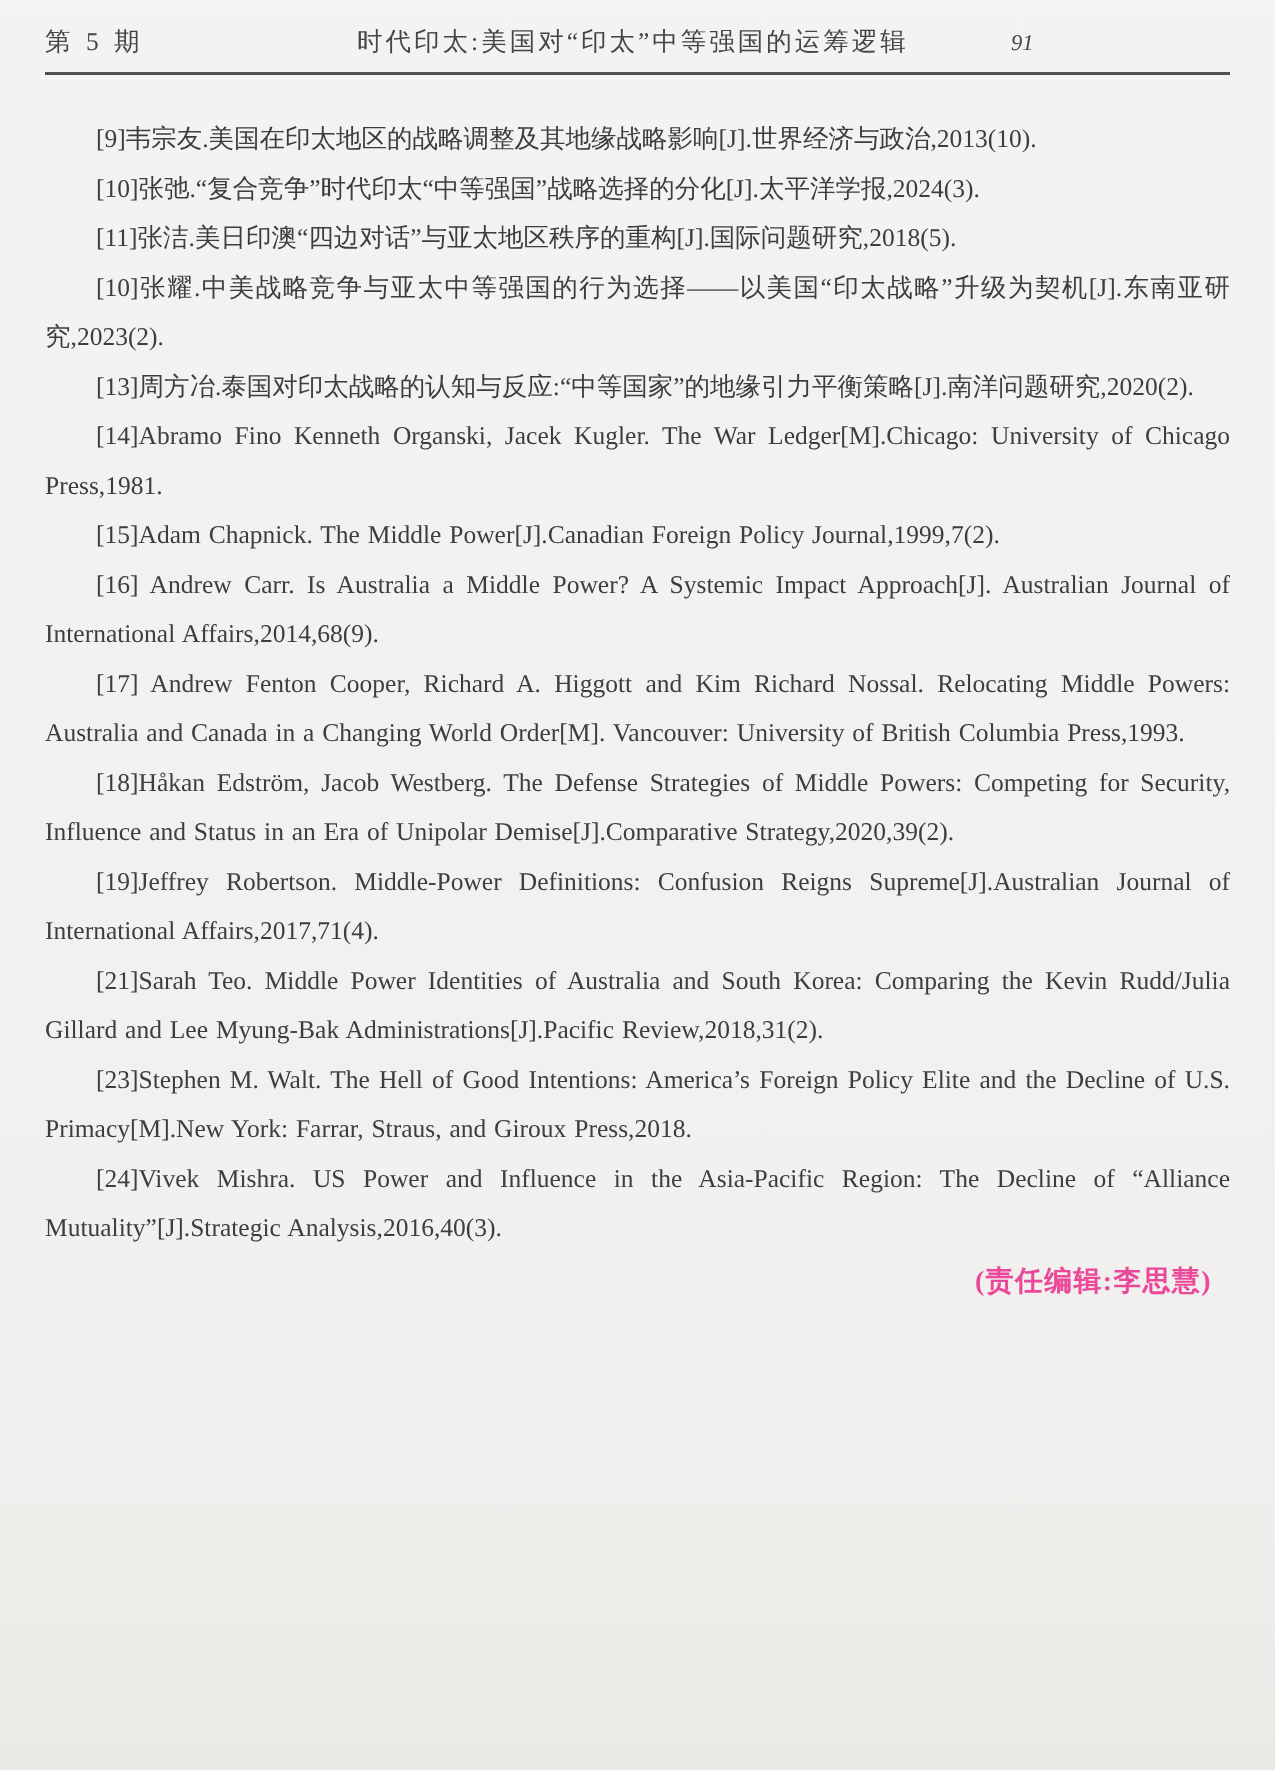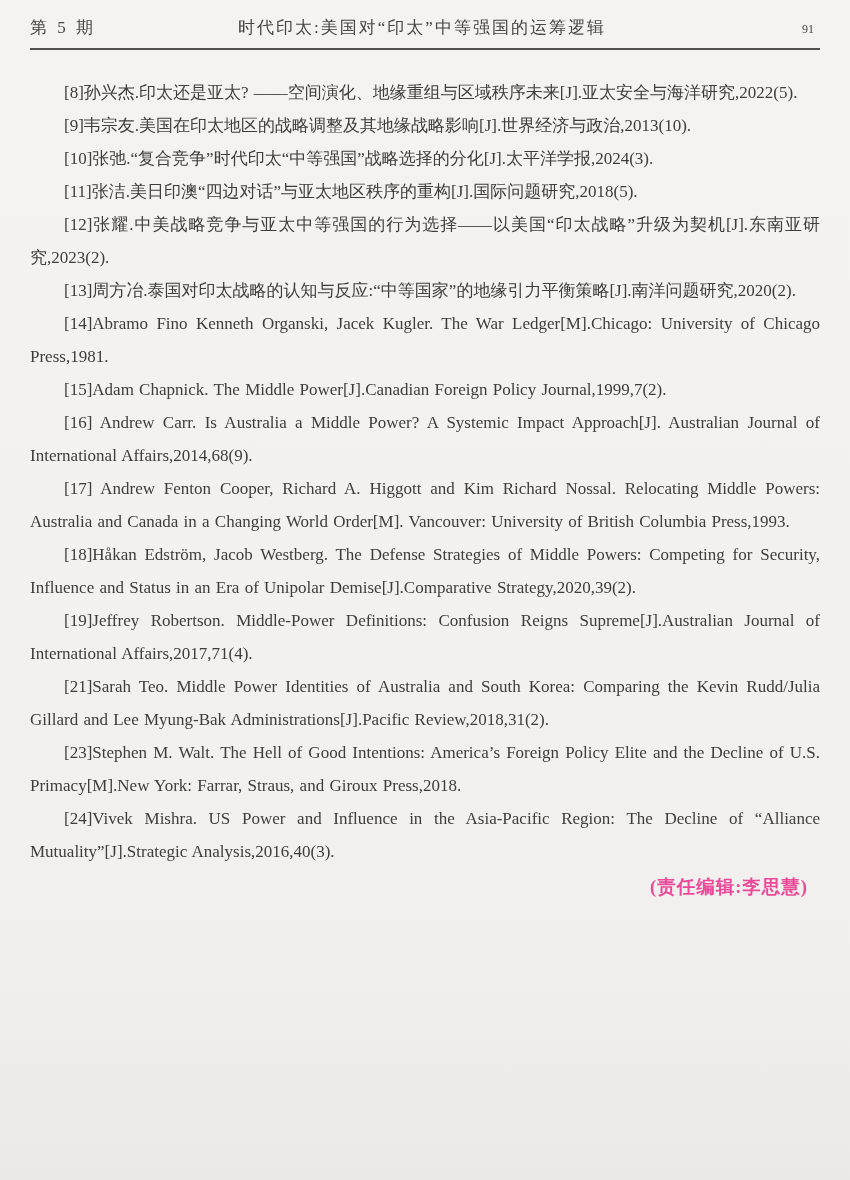--- a/index.html
+++ b/index.html
@@ -31,22 +31,22 @@
     white-space: nowrap;
   }
   .head-title {
     flex: 1;
     text-align: center;
     letter-spacing: 2px;
     white-space: nowrap;
   }
   .page-number {
     width: 140px;
-    text-align: right;
-    font-size: 12px;
+    font-style: italic;
+    font-size: 15px;
     padding-right: 6px;
   }
   .head-rule {
     margin-top: 9px;
     border: none;
     border-top: 2px solid #515151;
     height: 0;
   }
   
   .refs {
@@ -77,25 +77,24 @@
 <div class="page">
 
   <div class="running-head">
     <span class="issue">第 5 期</span>
     <span class="head-title">时代印太:美国对“印太”中等强国的运筹逻辑</span>
     <span class="page-number">91</span>
   </div>
   <hr class="head-rule">
 
   <div class="refs">
-    <p class="ref">[8]孙兴杰.印太还是亚太? ——空间演化、地缘重组与区域秩序未来[J].亚太安全与海洋研究,2022(5).</p>
     <p class="ref">[9]韦宗友.美国在印太地区的战略调整及其地缘战略影响[J].世界经济与政治,2013(10).</p>
     <p class="ref">[10]张弛.“复合竞争”时代印太“中等强国”战略选择的分化[J].太平洋学报,2024(3).</p>
     <p class="ref">[11]张洁.美日印澳“四边对话”与亚太地区秩序的重构[J].国际问题研究,2018(5).</p>
-    <p class="ref">[12]张耀.中美战略竞争与亚太中等强国的行为选择——以美国“印太战略”升级为契机[J].东南亚研究,2023(2).</p>
+    <p class="ref">[10]张耀.中美战略竞争与亚太中等强国的行为选择——以美国“印太战略”升级为契机[J].东南亚研究,2023(2).</p>
     <p class="ref">[13]周方冶.泰国对印太战略的认知与反应:“中等国家”的地缘引力平衡策略[J].南洋问题研究,2020(2).</p>
     <p class="ref">[14]Abramo Fino Kenneth Organski, Jacek Kugler. The War Ledger[M].Chicago: University of Chicago Press,1981.</p>
     <p class="ref">[15]Adam Chapnick. The Middle Power[J].Canadian Foreign Policy Journal,1999,7(2).</p>
     <p class="ref">[16] Andrew Carr. Is Australia a Middle Power? A Systemic Impact Approach[J]. Australian Journal of International Affairs,2014,68(9).</p>
     <p class="ref">[17] Andrew Fenton Cooper, Richard A. Higgott and Kim Richard Nossal. Relocating Middle Powers: Australia and Canada in a Changing World Order[M]. Vancouver: University of British Columbia Press,1993.</p>
     <p class="ref">[18]Håkan Edström, Jacob Westberg. The Defense Strategies of Middle Powers: Competing for Security, Influence and Status in an Era of Unipolar Demise[J].Comparative Strategy,2020,39(2).</p>
     <p class="ref">[19]Jeffrey Robertson. Middle-Power Definitions: Confusion Reigns Supreme[J].Australian Journal of International Affairs,2017,71(4).</p>
     <p class="ref">[21]Sarah Teo. Middle Power Identities of Australia and South Korea: Comparing the Kevin Rudd/Julia Gillard and Lee Myung-Bak Administrations[J].Pacific Review,2018,31(2).</p>
     <p class="ref">[23]Stephen M. Walt. The Hell of Good Intentions: America’s Foreign Policy Elite and the Decline of U.S. Primacy[M].New York: Farrar, Straus, and Giroux Press,2018.</p>
     <p class="ref">[24]Vivek Mishra. US Power and Influence in the Asia-Pacific Region: The Decline of “Alliance Mutuality”[J].Strategic Analysis,2016,40(3).</p>

